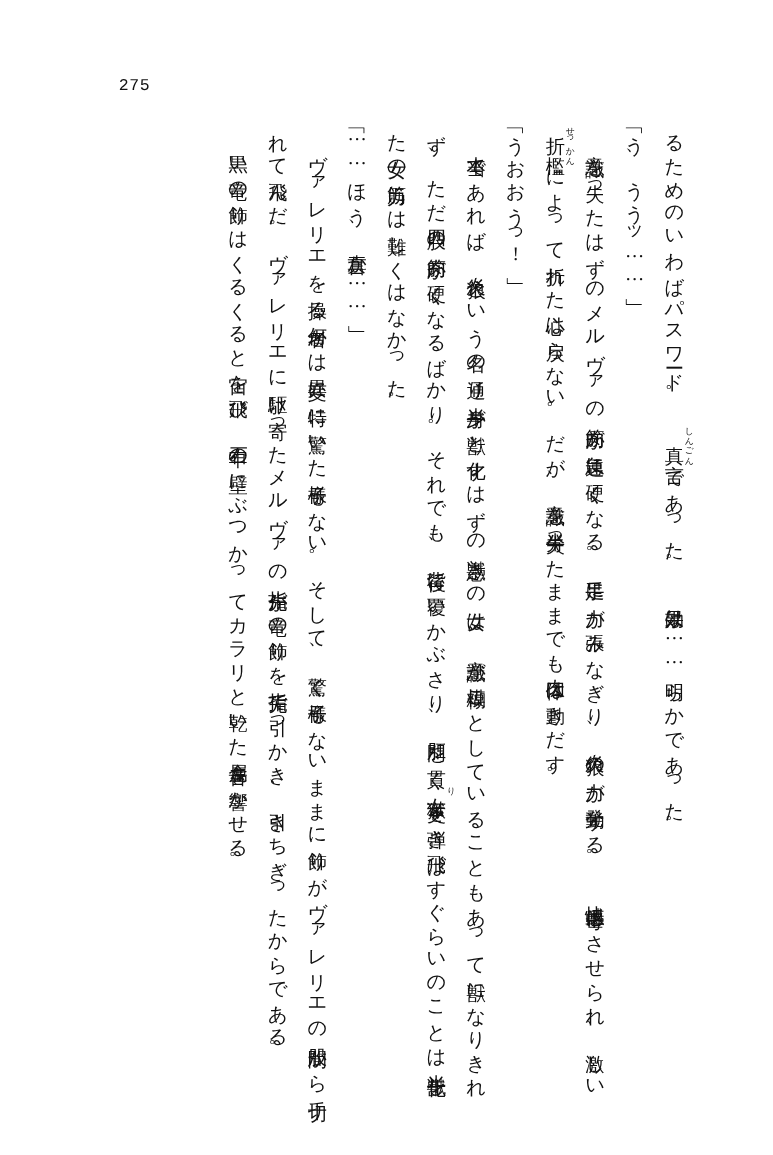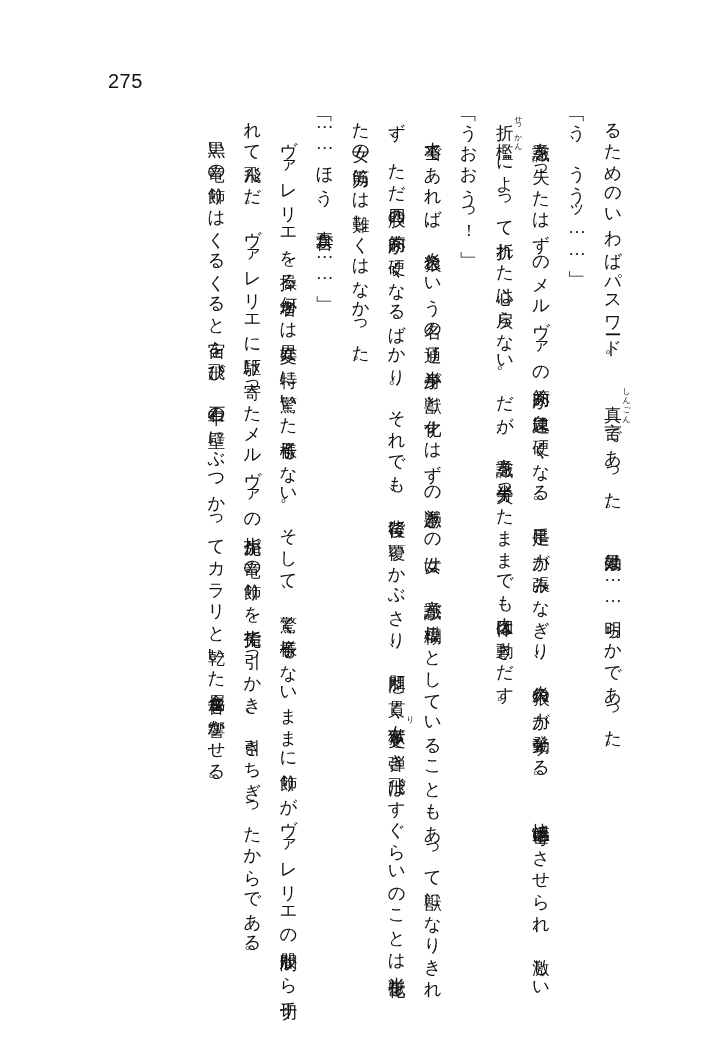--- a/index.html
+++ b/index.html
@@ -13,24 +13,24 @@
     height: 1050px;
     background: #ffffff;
     overflow: hidden;
     font-family: "Liberation Serif", "DejaVu Serif", serif;
     color: #111111;
   }
   .page-number {
     position: absolute;
     top: 70px;
     left: 108px;
-    font-size: 20px;
+    font-size: 15px;
     letter-spacing: 0.5px;
     color: #111111;
-    font-family: Liberation Sans, sans-serif;
+    font-family: Liberation Mono, monospace;
   }
   .body-text {
     position: absolute;
     top: 110px;
     right: 72px;
     left: 86px;
     bottom: 60px;
     writing-mode: vertical-rl;
     text-orientation: upright;
     font-size: 17.5px;

